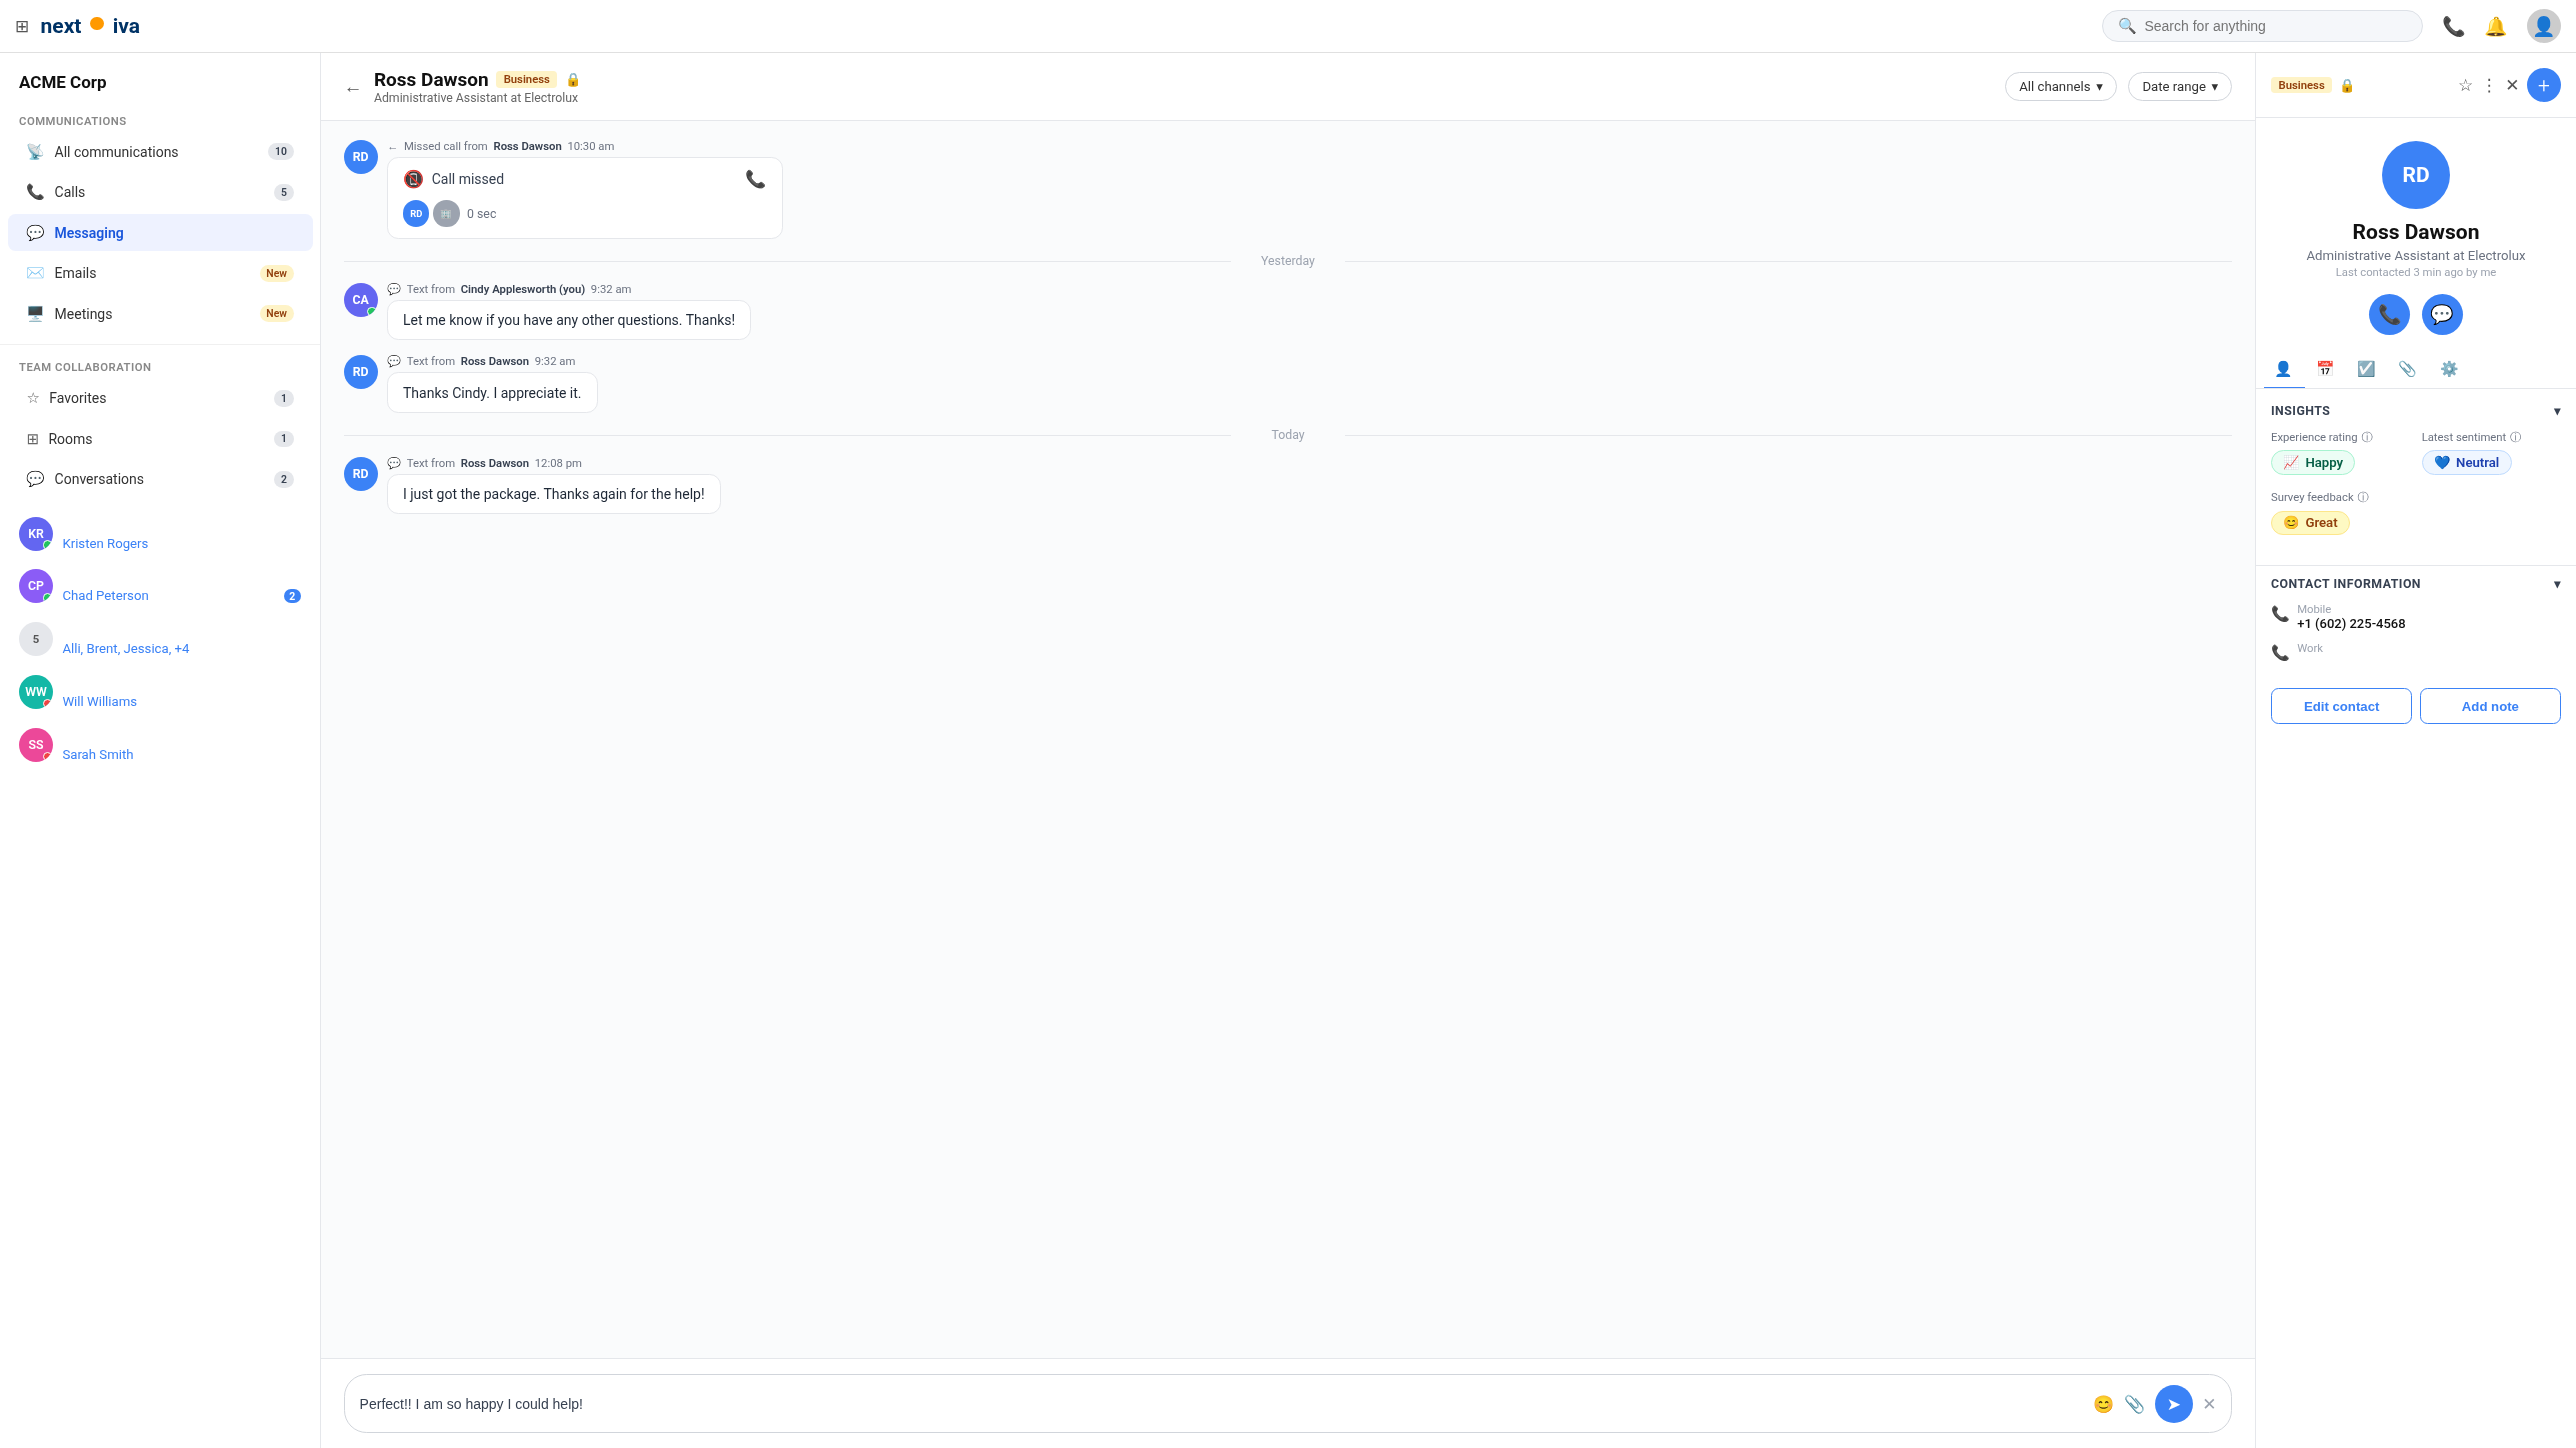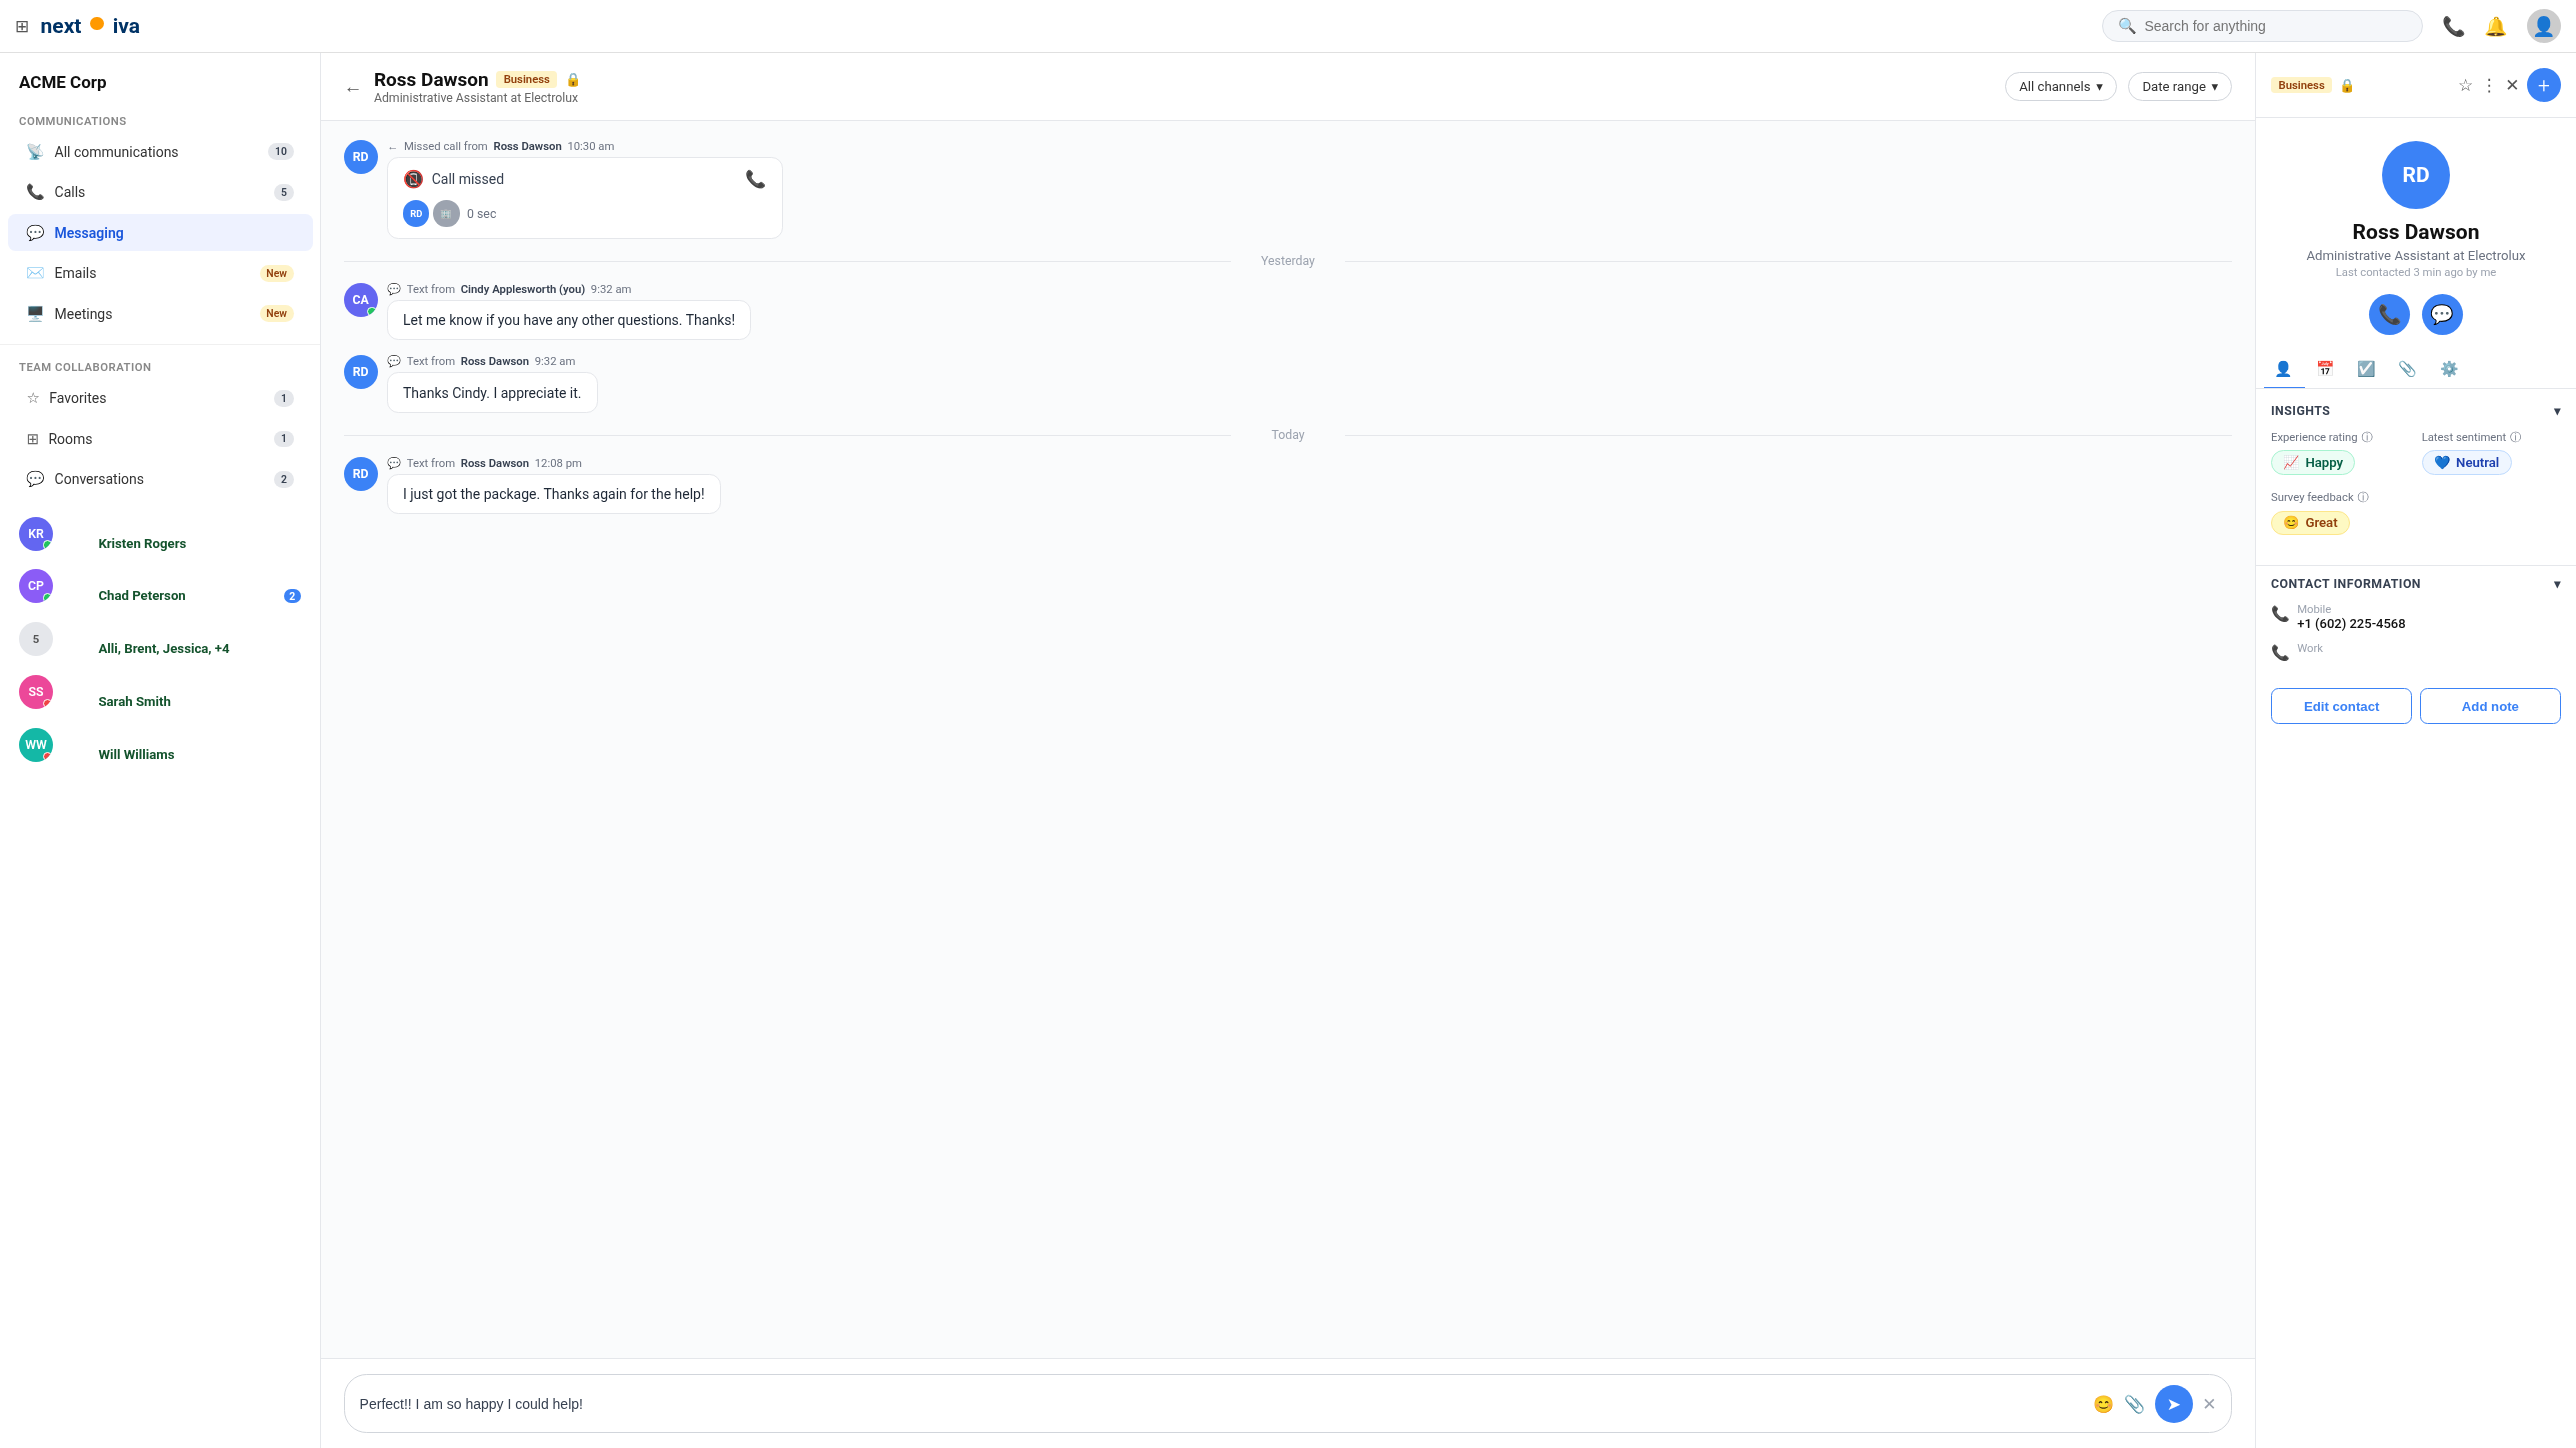--- a/index.html
+++ b/index.html
@@ -56,21 +56,21 @@
     .conv-avatar {
       width: 34px; height: 34px; border-radius: 50%; background: #b0c4de;
       display: flex; align-items: center; justify-content: center; font-size: 12.3px;
       color: #fff; font-weight: 600; position: relative; flex-shrink: 0; overflow: hidden;
     }
     .online-dot {
       width: 9.4px; height: 9.4px; background: #22c55e; border-radius: 50%;
       position: absolute; bottom: 0.9px; right: 0.9px; border: 1.9px solid #fff;
     }
     .online-dot.offline { background: #ef4444; }
-    .conv-name { font-size: 13.2px; color: #14532d; font-weight: 700; flex: 1; margin-left: 36px; }
+    .conv-name { font-size: 13.2px; color: #3b82f6; font-weight: 400; flex: 1; }
     .conv-badge { background: #3b82f6; color: #fff; font-size: 10.4px; font-weight: 700; border-radius: 9.4px; padding: 0.9px 5.7px; }
     .group-badge {
       width: 34px; height: 34px; background: #e5e7eb; border-radius: 50%;
       display: flex; align-items: center; justify-content: center; font-size: 11.3px;
       font-weight: 700; color: #555; flex-shrink: 0;
     }
 
     
     .chat-area { flex: 1; display: flex; flex-direction: column; background: #fff; min-width: 0; }
 
@@ -283,32 +283,32 @@
         <span class="conv-name">Chad Peterson</span>
         <span class="conv-badge">2</span>
       </div>
       <div class="conv-item">
         <div class="group-badge">
           <span>5</span>
         </div>
         <span class="conv-name">Alli, Brent, Jessica, +4</span>
       </div>
       <div class="conv-item">
+        <div class="conv-avatar" style="background:#14b8a6;">
+          <span>WW</span>
+          <div class="online-dot offline"></div>
+        </div>
+        <span class="conv-name">Will Williams</span>
+      </div>
+      <div class="conv-item">
         <div class="conv-avatar" style="background:#ec4899;">
           <span>SS</span>
           <div class="online-dot offline"></div>
         </div>
         <span class="conv-name">Sarah Smith</span>
-      </div>
-      <div class="conv-item">
-        <div class="conv-avatar" style="background:#14b8a6;">
-          <span>WW</span>
-          <div class="online-dot offline"></div>
-        </div>
-        <span class="conv-name">Will Williams</span>
       </div>
     </div>
   </aside>
 
   <main class="chat-area">
 
     <div class="chat-header">
       <span class="chat-back">←</span>
       <div class="chat-contact-info">
         <div class="chat-contact-name">

